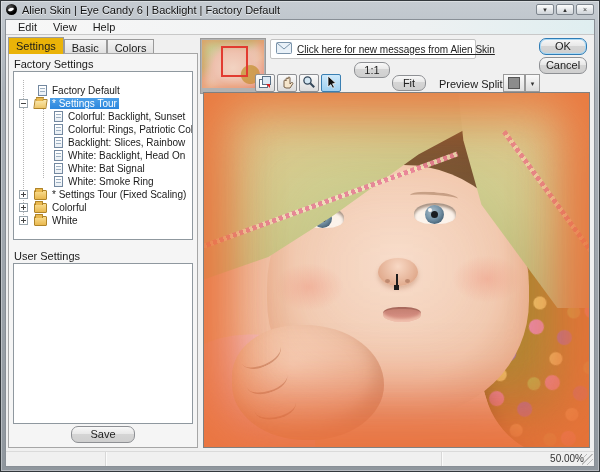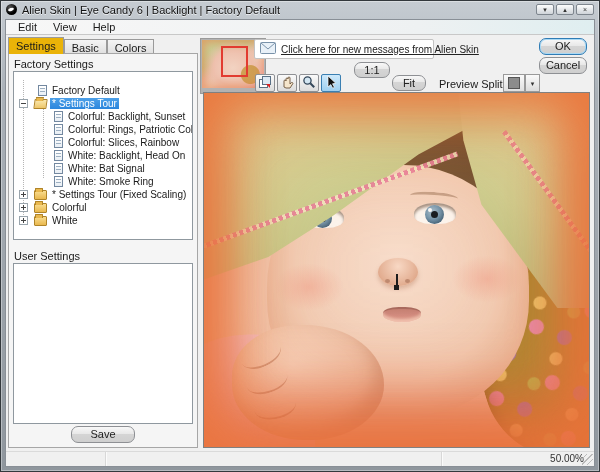--- a/index.html
+++ b/index.html
@@ -60,21 +60,21 @@
   
   .thumb-panel { position:absolute; left:194px; top:18px; width:66px; height:56px; background:#b2b2b2; border:1px solid #9a9a9a; }
   .thumb-img { position:absolute; left:1px; top:1px; width:62px; height:48px;
     background:
       radial-gradient(circle at 78% 72%, rgba(200,150,60,.8) 0 9px, transparent 10px),
       radial-gradient(ellipse at 50% 58%, #f2d3c2 0%, #eec0ad 45%, transparent 70%),
       linear-gradient(150deg,#cdd29b 0%,#c4ca8d 34%,#e9c2ab 48%,#f0d4c1 62%,#edb9bf 82%,#e59a86 100%);
     box-shadow:inset 0 0 8px 3px rgba(230,120,60,.55); }
   .thumb-rect { position:absolute; left:20px; top:7px; width:27px; height:31px; border:2px solid #e23b30; }
 
-  .msg-bar { position:absolute; left:248px; top:19px; width:180px; height:20px; background:#fff; border:1px solid #c2c2c2; border-radius:2px; display:flex; align-items:center; padding:0 5px; gap:5px; }
+  .msg-bar { position:absolute; left:264px; top:19px; width:206px; height:20px; background:#fff; border:1px solid #c2c2c2; border-radius:2px; display:flex; align-items:center; padding:0 5px; gap:5px; }
   .msg-link { font-size:10px; color:#222; text-decoration:underline; white-space:nowrap; }
 
   .ok-btn { position:absolute; right:7px; top:18px; width:48px; height:17px; }
   .cancel-btn { position:absolute; right:7px; top:37px; width:48px; height:17px; }
 
   .toolbar-btn { position:absolute; top:54px; width:20px; height:18px; background:linear-gradient(#fafafa,#dcdcdc); border:1px solid #8e9094; border-radius:2px; display:flex; align-items:center; justify-content:center; }
   .toolbar-btn.active { background:linear-gradient(#cde9fb,#9fd0f0); border-color:#3a7fb2; }
   .tb1{left:249px;} .tb2{left:271px;} .tb3{left:293px;} .tb4{left:315px;}
   .btn-1to1 { position:absolute; left:348px; top:42px; width:36px; height:16px; }
   .btn-fit  { position:absolute; left:386px; top:55px; width:34px; height:16px; }
@@ -193,21 +193,21 @@
         <div class="tree-row ind2">
           <span class="ico ico-doc"></span>
           <span class="lab">Colorful: Backlight, Sunset</span>
         </div>
         <div class="tree-row ind2">
           <span class="ico ico-doc"></span>
           <span class="lab">Colorful: Rings, Patriotic Colors</span>
         </div>
         <div class="tree-row ind2">
           <span class="ico ico-doc"></span>
-          <span class="lab">Colorful: Slices, Rainbow</span>
+          <span class="lab">Backlight: Slices, Rainbow</span>
         </div>
         <div class="tree-row ind2">
           <span class="ico ico-doc"></span>
           <span class="lab">White: Backlight, Head On</span>
         </div>
         <div class="tree-row ind2">
           <span class="ico ico-doc"></span>
           <span class="lab">White: Bat Signal</span>
         </div>
         <div class="tree-row ind2">

